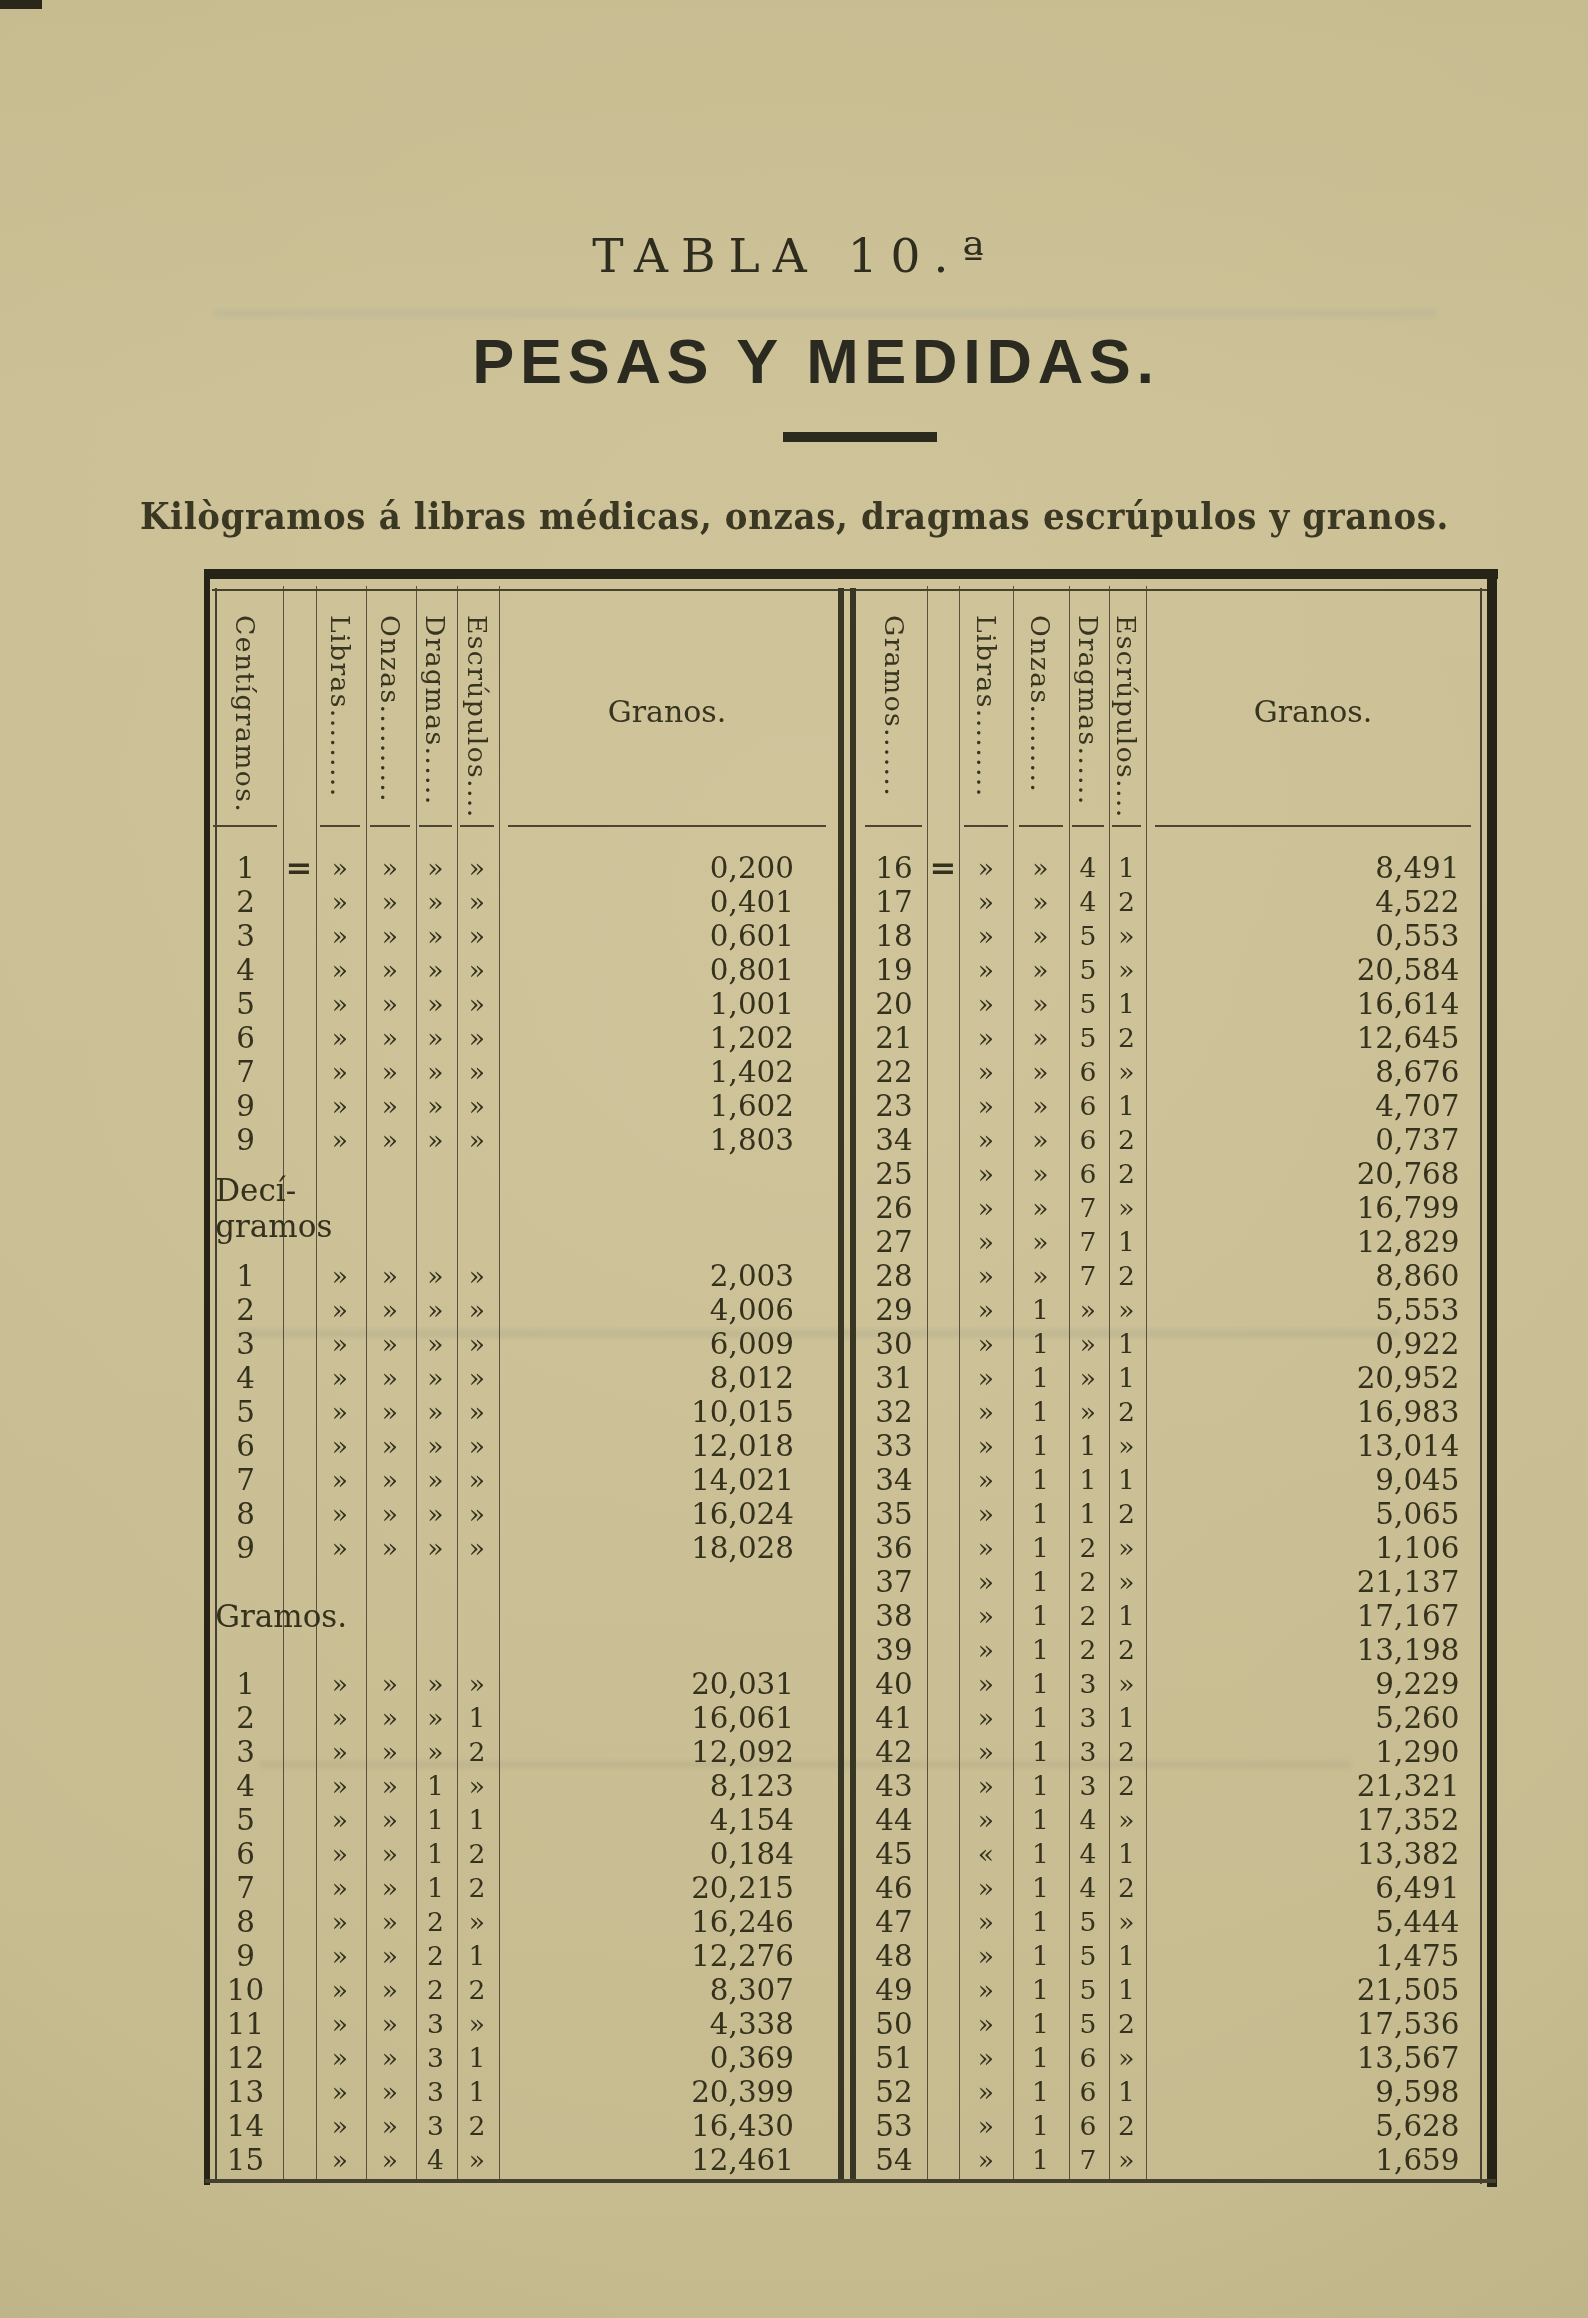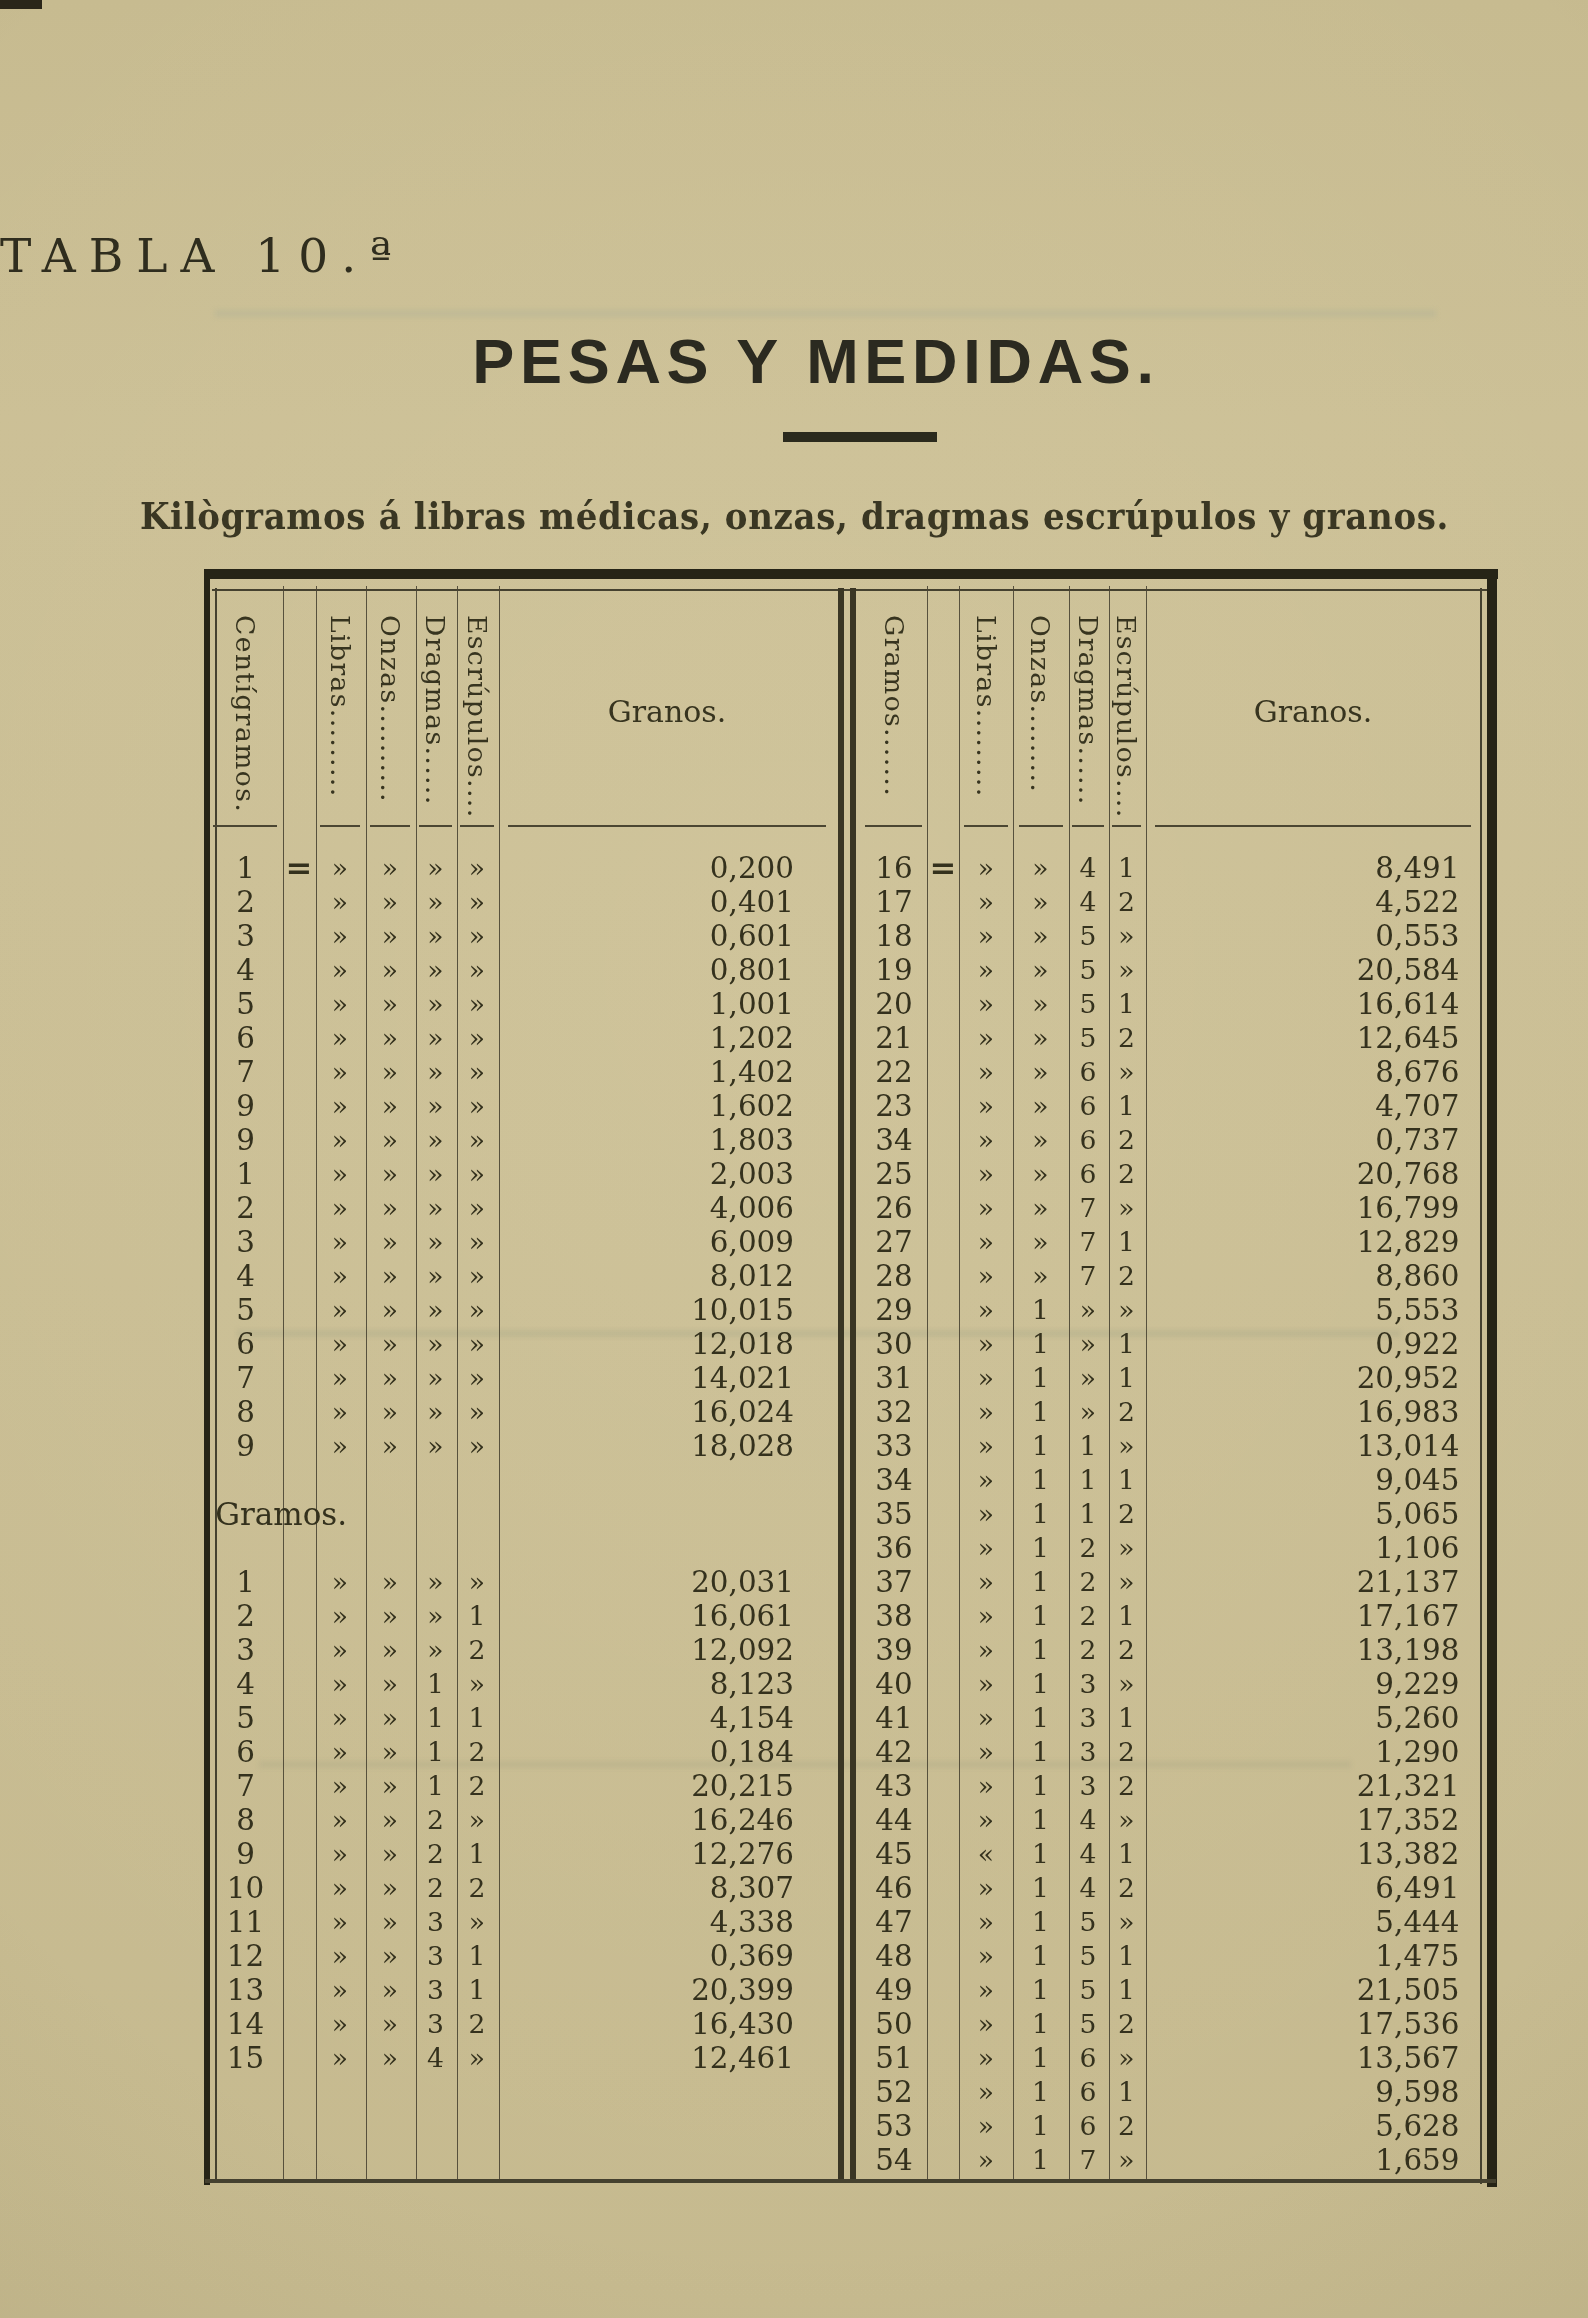--- a/index.html
+++ b/index.html
@@ -9,21 +9,21 @@
       radial-gradient(ellipse 130% 100% at 50% 42%, rgba(255,248,215,0.10) 0%, rgba(255,248,215,0) 55%, rgba(95,85,48,0.20) 100%),
       linear-gradient(180deg,#c7bb90 0%,#cbbf95 18%,#c9bd93 55%,#c6ba8f 100%);
     font-family:"DejaVu Serif", serif;color:#35321f;
   }
   .smudge{position:absolute;filter:blur(2.9px);pointer-events:none;}
   .corner-mark{position:absolute;left:0;top:0;width:42px;height:8.6px;background:#2a2619;}
 
   
   .page-number{position:absolute;top:113px;left:0;width:1589px;text-align:center;
     font-size:33px;letter-spacing:2.9px;color:#32301f;}
-  .table-title{position:absolute;top:228px;left:0;width:1589px;
+  .table-title{position:absolute;top:228px;left:0;width:1589px;text-align:center;
     font-size:47px;letter-spacing:13px;color:#2f2d1e;}
   .section-heading{position:absolute;top:325px;left:21.5px;width:1589px;text-align:center;
     font-family:"Liberation Sans", sans-serif;font-weight:700;font-size:63px;letter-spacing:5.7px;color:#2b2a20;}
   .heading-rule{position:absolute;top:432px;left:783px;width:154px;height:10px;background:#2b2a1d;}
   .table-subtitle{position:absolute;top:494px;left:0;width:1589px;text-align:center;
     font-size:37px;font-weight:700;color:#3a3723;transform:scaleX(0.92);letter-spacing:0.7px;}
 
   
   .fr{position:absolute;background:#262416;}
   .fr.thin{background:#45412f;}
@@ -192,20 +192,26 @@
         </div>
         <div class="row">
           <div class="cell c0">9</div>
           <div class="cell c1"></div>
           <div class="cell c2">»</div>
           <div class="cell c3">»</div>
           <div class="cell c4">»</div>
           <div class="cell c5">»</div>
           <div class="cell c6">1,803</div>
         </div>
+        <div class="row gap">
+          <div class="seclabel">
+            <div class="secline">Decí-</div>
+            <div class="secline">gramos</div>
+          </div>
+        </div>
         <div class="row">
           <div class="cell c0">1</div>
           <div class="cell c1"></div>
           <div class="cell c2">»</div>
           <div class="cell c3">»</div>
           <div class="cell c4">»</div>
           <div class="cell c5">»</div>
           <div class="cell c6">2,003</div>
         </div>
         <div class="row">

